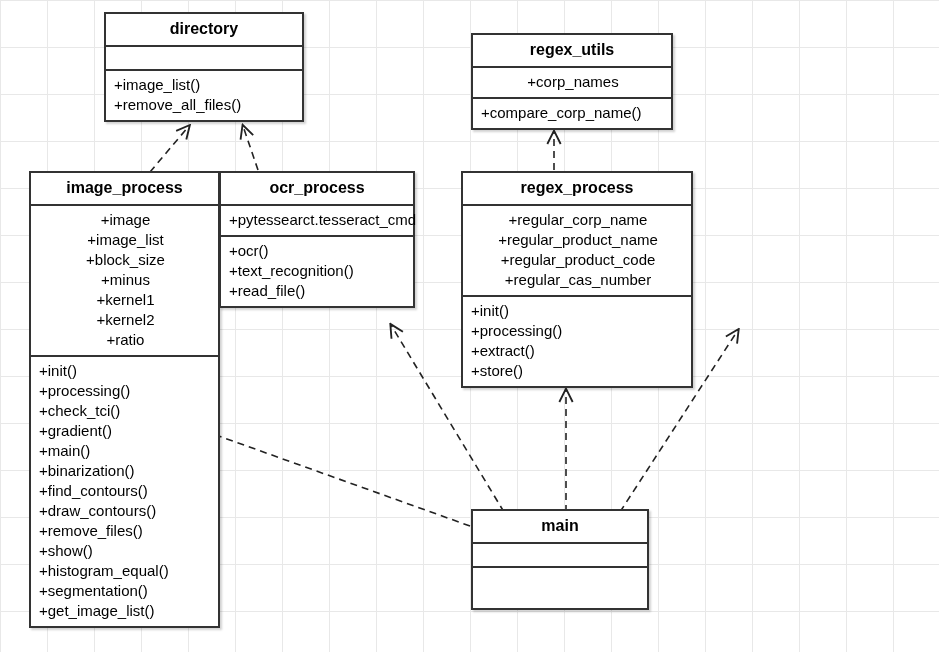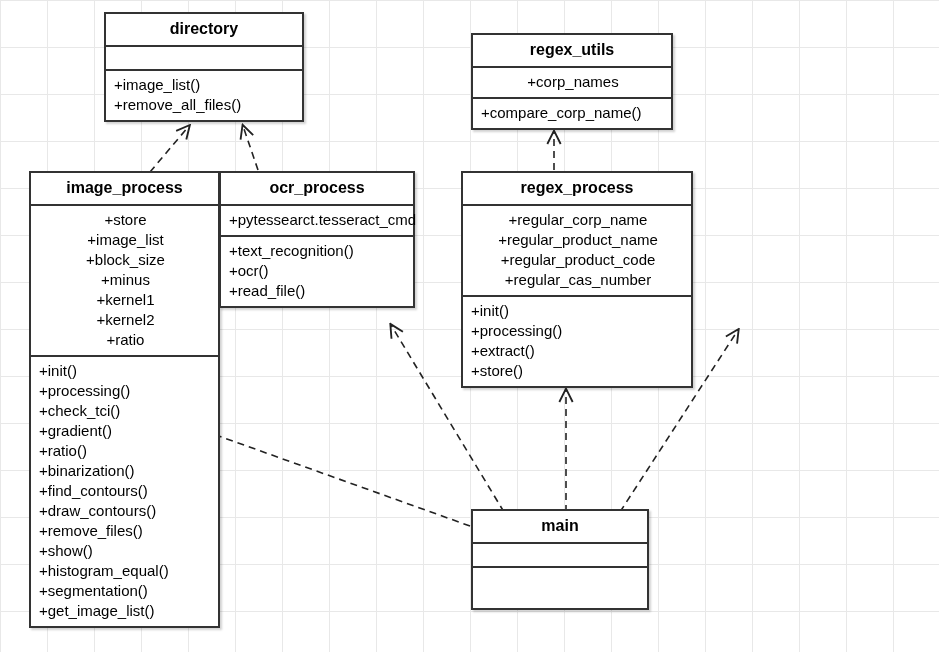--- a/index.html
+++ b/index.html
@@ -127,56 +127,56 @@
     <div class="uml-sep"></div>
     <div class="uml-compartment">
       <div class="uml-row">+compare_corp_name()</div>
     </div>
   </div>
 
   <div class="uml-class" style="left:29px; top:171px; width:191px;">
     <div class="uml-title">image_process</div>
     <div class="uml-sep"></div>
     <div class="uml-compartment attrs">
-      <div class="uml-row">+store</div>
+      <div class="uml-row">+image</div>
       <div class="uml-row">+image_list</div>
       <div class="uml-row">+block_size</div>
       <div class="uml-row">+minus</div>
       <div class="uml-row">+kernel1</div>
       <div class="uml-row">+kernel2</div>
       <div class="uml-row">+ratio</div>
     </div>
     <div class="uml-sep"></div>
     <div class="uml-compartment">
       <div class="uml-row">+init()</div>
       <div class="uml-row">+processing()</div>
       <div class="uml-row">+check_tci()</div>
       <div class="uml-row">+gradient()</div>
-      <div class="uml-row">+ratio()</div>
+      <div class="uml-row">+main()</div>
       <div class="uml-row">+binarization()</div>
       <div class="uml-row">+find_contours()</div>
       <div class="uml-row">+draw_contours()</div>
       <div class="uml-row">+remove_files()</div>
       <div class="uml-row">+show()</div>
       <div class="uml-row">+histogram_equal()</div>
       <div class="uml-row">+segmentation()</div>
       <div class="uml-row">+get_image_list()</div>
     </div>
   </div>
 
   <div class="uml-class" style="left:219px; top:171px; width:196px;">
     <div class="uml-title">ocr_process</div>
     <div class="uml-sep"></div>
     <div class="uml-compartment attrs">
       <div class="uml-row">+pytessearct.tesseract_cmd</div>
     </div>
     <div class="uml-sep"></div>
     <div class="uml-compartment">
+      <div class="uml-row">+ocr()</div>
       <div class="uml-row">+text_recognition()</div>
-      <div class="uml-row">+ocr()</div>
       <div class="uml-row">+read_file()</div>
     </div>
   </div>
 
   <div class="uml-class" style="left:461px; top:171px; width:232px;">
     <div class="uml-title">regex_process</div>
     <div class="uml-sep"></div>
     <div class="uml-compartment attrs">
       <div class="uml-row">+regular_corp_name</div>
       <div class="uml-row">+regular_product_name</div>

